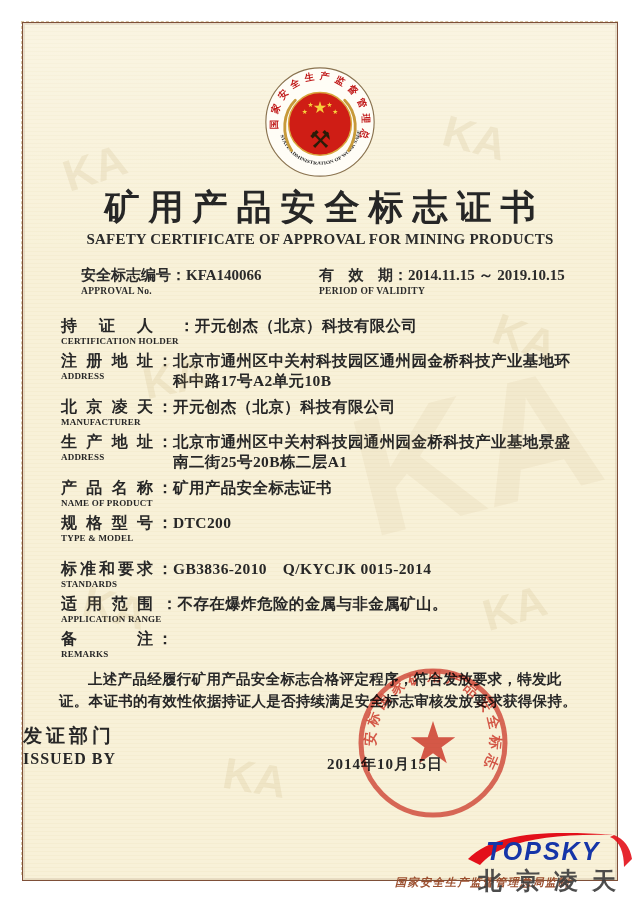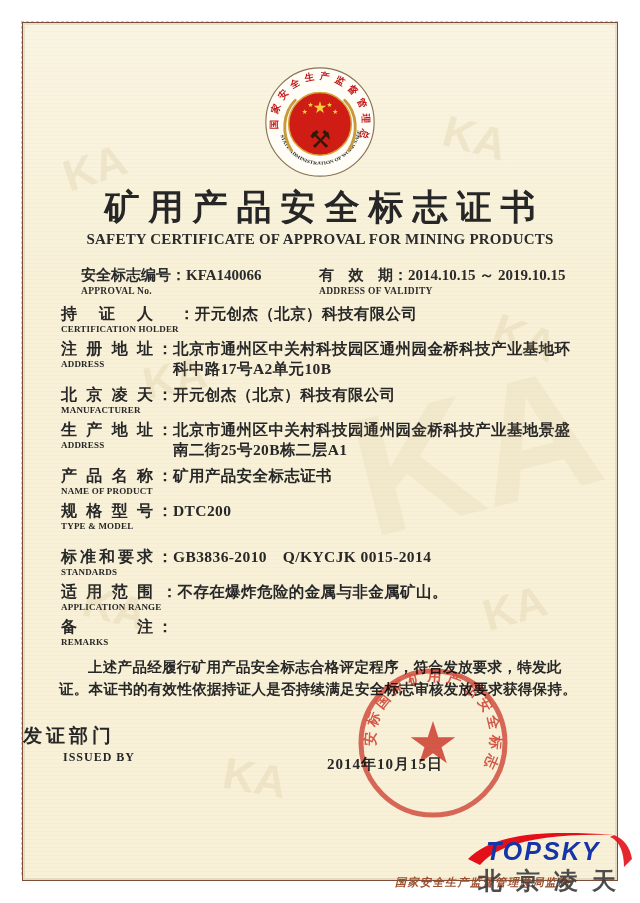--- a/index.html
+++ b/index.html
@@ -34,34 +34,34 @@
   .title-zh{margin-top:8px;text-align:center;font-size:35px;font-weight:700;color:#262626;letter-spacing:9px;text-indent:9px;line-height:1.2;}
   .title-en{margin-top:2px;text-align:center;font-size:15px;font-weight:700;color:#2b2b2b;letter-spacing:.2px;}
 
   .approval-row{display:flex;margin-top:18px;padding:0 6px 0 22px;color:#2b2b2b;}
   .appr-block{white-space:nowrap;}
   .appr-main{font-size:15px;font-weight:600;}
   .appr-sub{font-size:9.5px;font-weight:600;margin-top:1px;letter-spacing:.3px;}
   .appr-left{width:238px;}
   .vlabel{display:inline-block;width:74px;text-align:justify;text-align-last:justify;}
 
-  .fields{margin-top:8px;padding-left:2px;color:#272727;}
+  .fields{margin-top:20px;padding-left:2px;color:#272727;}
   .field-row{display:flex;align-items:flex-start;margin-bottom:5px;}
   .field-label-wrap{flex:0 0 96px;}
   .field-label{width:92px;font-size:16px;font-weight:700;text-align:justify;text-align-last:justify;line-height:1.25;}
   .field-sub{font-size:9px;font-weight:600;white-space:nowrap;margin-top:0;letter-spacing:.2px;}
   .field-colon{font-size:16px;font-weight:700;flex:0 0 16px;line-height:1.25;}
   .field-value{flex:1;font-size:15.5px;font-weight:600;line-height:1.32;letter-spacing:.4px;}
   .group2{margin-top:16px;}
 
   .statement{margin-top:10px;font-size:14.5px;font-weight:600;color:#272727;line-height:1.5;text-indent:2em;letter-spacing:.3px;}
 
   .issued{position:absolute;left:0;right:0;top:700px;text-align:left;color:#272727;}
   .issued-zh{font-size:19px;font-weight:700;letter-spacing:4px;}
-  .issued-en{font-size:12px;font-weight:700;letter-spacing:1px;margin-top:1px;margin-left:40px;}
+  .issued-en{font-size:16px;font-weight:700;letter-spacing:1px;margin-top:1px;}
   .issued-date{position:absolute;left:304px;top:732px;font-size:15px;font-weight:600;color:#272727;letter-spacing:1px;}
 
   .stamp{position:absolute;left:332px;top:642px;width:156px;height:156px;opacity:.88;mix-blend-mode:multiply;}
 
   
   .topsky{position:absolute;right:6px;bottom:30px;width:170px;height:44px;}
   .footer-line{position:absolute;right:10px;bottom:6px;height:26px;white-space:nowrap;}
   .supervision{font-size:11px;color:#9b4f2f;letter-spacing:1.5px;font-weight:600;position:absolute;right:60px;bottom:7px;font-style:italic;}
   .bjlt{position:absolute;right:0;bottom:0;font-size:24px;font-weight:700;color:rgba(62,62,62,.92);letter-spacing:14px;font-family:"Liberation Sans","DejaVu Sans",sans-serif;}
 </style>
@@ -109,22 +109,22 @@
 
     <div class="title-zh">矿用产品安全标志证书</div>
     <div class="title-en">SAFETY CERTIFICATE OF APPROVAL FOR MINING PRODUCTS</div>
 
     <div class="approval-row">
       <div class="appr-block appr-left">
         <div class="appr-main"><span>安全标志编号：</span><span>KFA140066</span></div>
         <div class="appr-sub">APPROVAL No.</div>
       </div>
       <div class="appr-block">
-        <div class="appr-main"><span class="vlabel">有效期</span><span>：</span><span>2014.10.15 ～ 2019.10.15</span></div>
-        <div class="appr-sub">ADDRESS OF VALIDITY</div>
+        <div class="appr-main"><span class="vlabel">有效期</span><span>：</span><span>2014.11.15 ～ 2019.10.15</span></div>
+        <div class="appr-sub">PERIOD OF VALIDITY</div>
       </div>
     </div>
 
     <div class="fields">
       <div class="field-row">
           <div class="field-label-wrap">
             <div class="field-label">持证人</div>
             <div class="field-sub">CERTIFICATION HOLDER</div>
           </div>
           <div class="field-colon">：</div>

